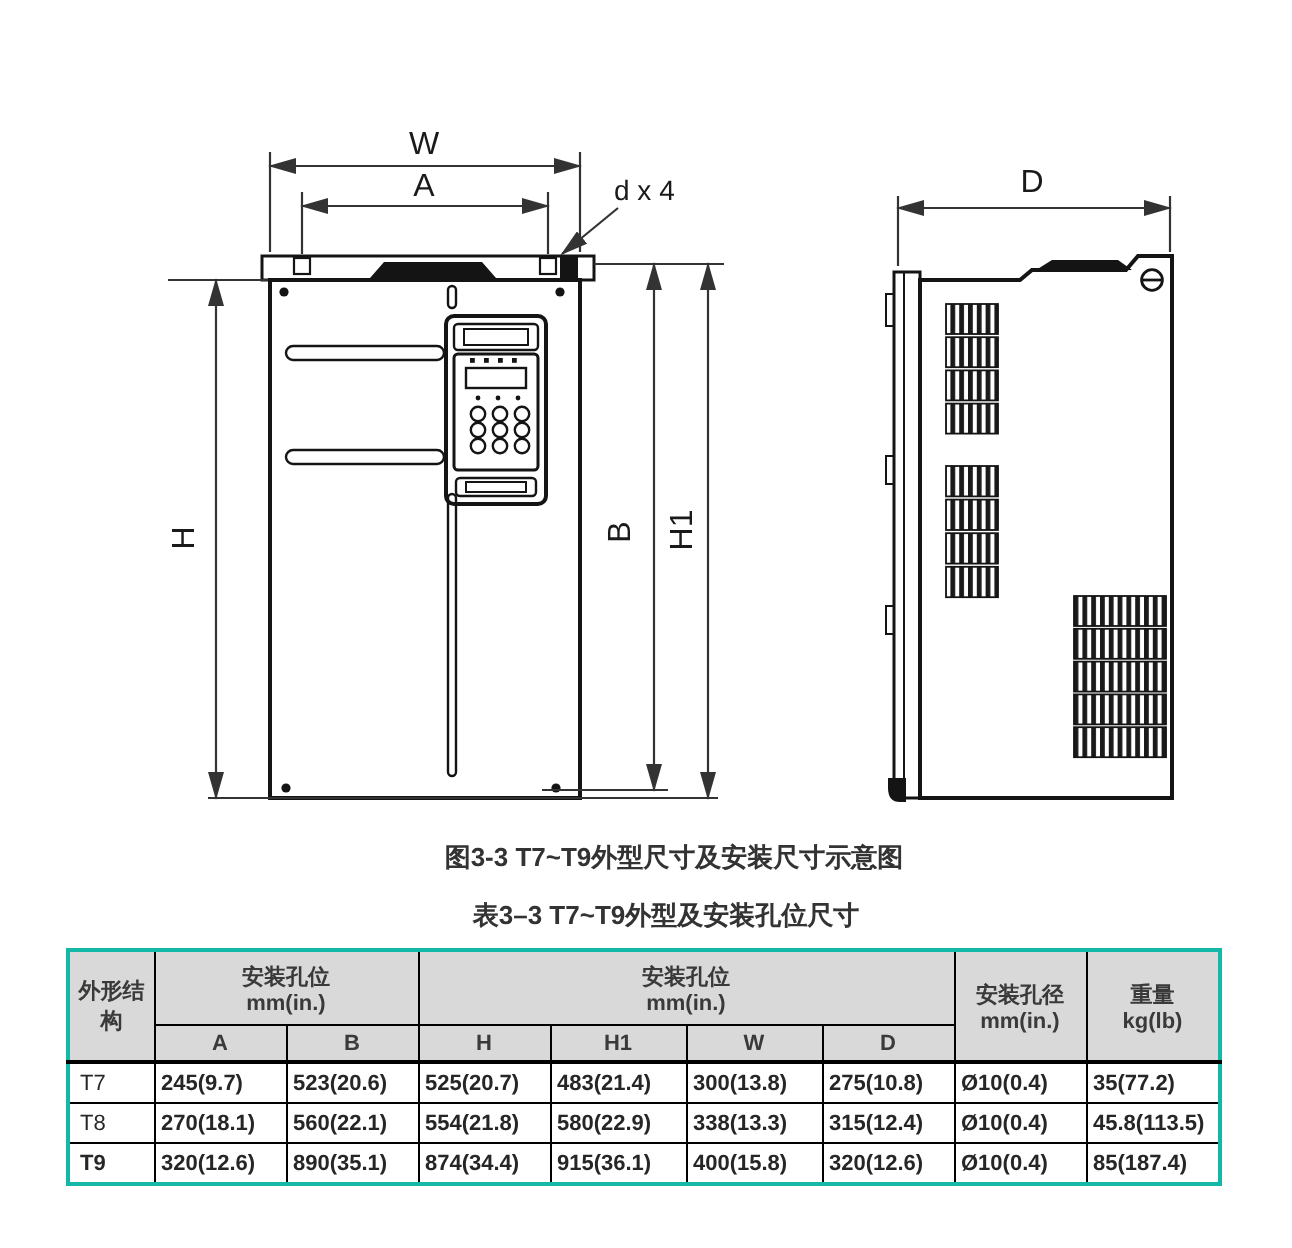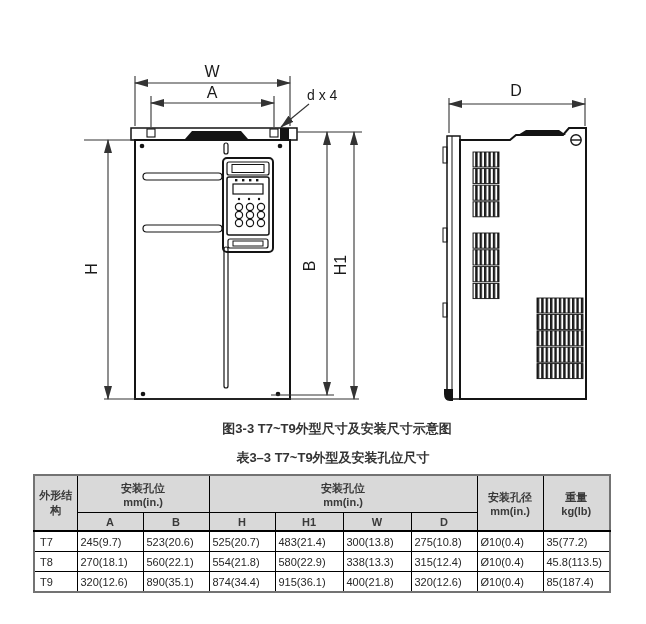--- a/index.html
+++ b/index.html
@@ -6,27 +6,27 @@
   .page{position:relative;width:646px;height:624px;background:#fff;overflow:hidden;
         font-family:"Liberation Sans","DejaVu Sans",sans-serif;}
   .drawing{position:absolute;left:0;top:0;}
   .fig-caption{position:absolute;left:14px;top:420px;width:646px;text-align:center;
         font-size:13px;font-weight:bold;color:#333;}
   .tbl-title{position:absolute;left:10px;top:449px;width:646px;text-align:center;
         font-size:13px;font-weight:bold;color:#333;}
   table.spec{position:absolute;left:33px;top:474px;border-collapse:collapse;
         table-layout:fixed;font-size:11px;color:#262626;}
   table.spec td{border:1px solid #000;padding:0 0 0 0;overflow:hidden;white-space:nowrap;}
-  table.spec{border:2px solid #737373;}
+  table.spec{border:2px solid #14b8a6;}
   table.spec tr.grp td, table.spec tr.sub td{background:#d9d9d9;text-align:center;
         font-weight:bold;color:#3a3a3a;white-space:normal;}
   table.spec tr.grp td{height:36px;}
   table.spec tr.sub td{height:17px;border-bottom:2px solid #000;}
   table.spec td.merged{border-bottom:2px solid #000;}
-  table.spec tr.data td{height:19px;text-align:left;padding-left:3px;background:#fff;}
+  table.spec tr.data td{height:19px;text-align:left;padding-left:3px;background:#fff;font-weight:bold;}
   .unit{font-weight:bold;}
 </style>
 </head>
 <body>
 
 <div class="page">
 
   <svg class="drawing" width="646" height="414" viewBox="0 0 646 414">
     <defs>
       <marker id="arrE" markerWidth="14" markerHeight="8" refX="13" refY="4" orient="auto" markerUnits="userSpaceOnUse">
@@ -226,25 +226,25 @@
       <td>270(18.1)</td>
       <td>560(22.1)</td>
       <td>554(21.8)</td>
       <td>580(22.9)</td>
       <td>338(13.3)</td>
       <td>315(12.4)</td>
       <td>Ø10(0.4)</td>
       <td>45.8(113.5)</td>
     </tr>
     <tr class="data">
-      <td style="font-weight:normal;padding-left:5px;">T9</td>
+      <td style="font-weight:bold;padding-left:5px;">T9</td>
       <td>320(12.6)</td>
       <td>890(35.1)</td>
       <td>874(34.4)</td>
       <td>915(36.1)</td>
-      <td>400(21.8)</td>
+      <td>400(15.8)</td>
       <td>320(12.6)</td>
       <td>Ø10(0.4)</td>
       <td>85(187.4)</td>
     </tr>
   </tbody>
     </table>
 </div>
 
 </body></html>

